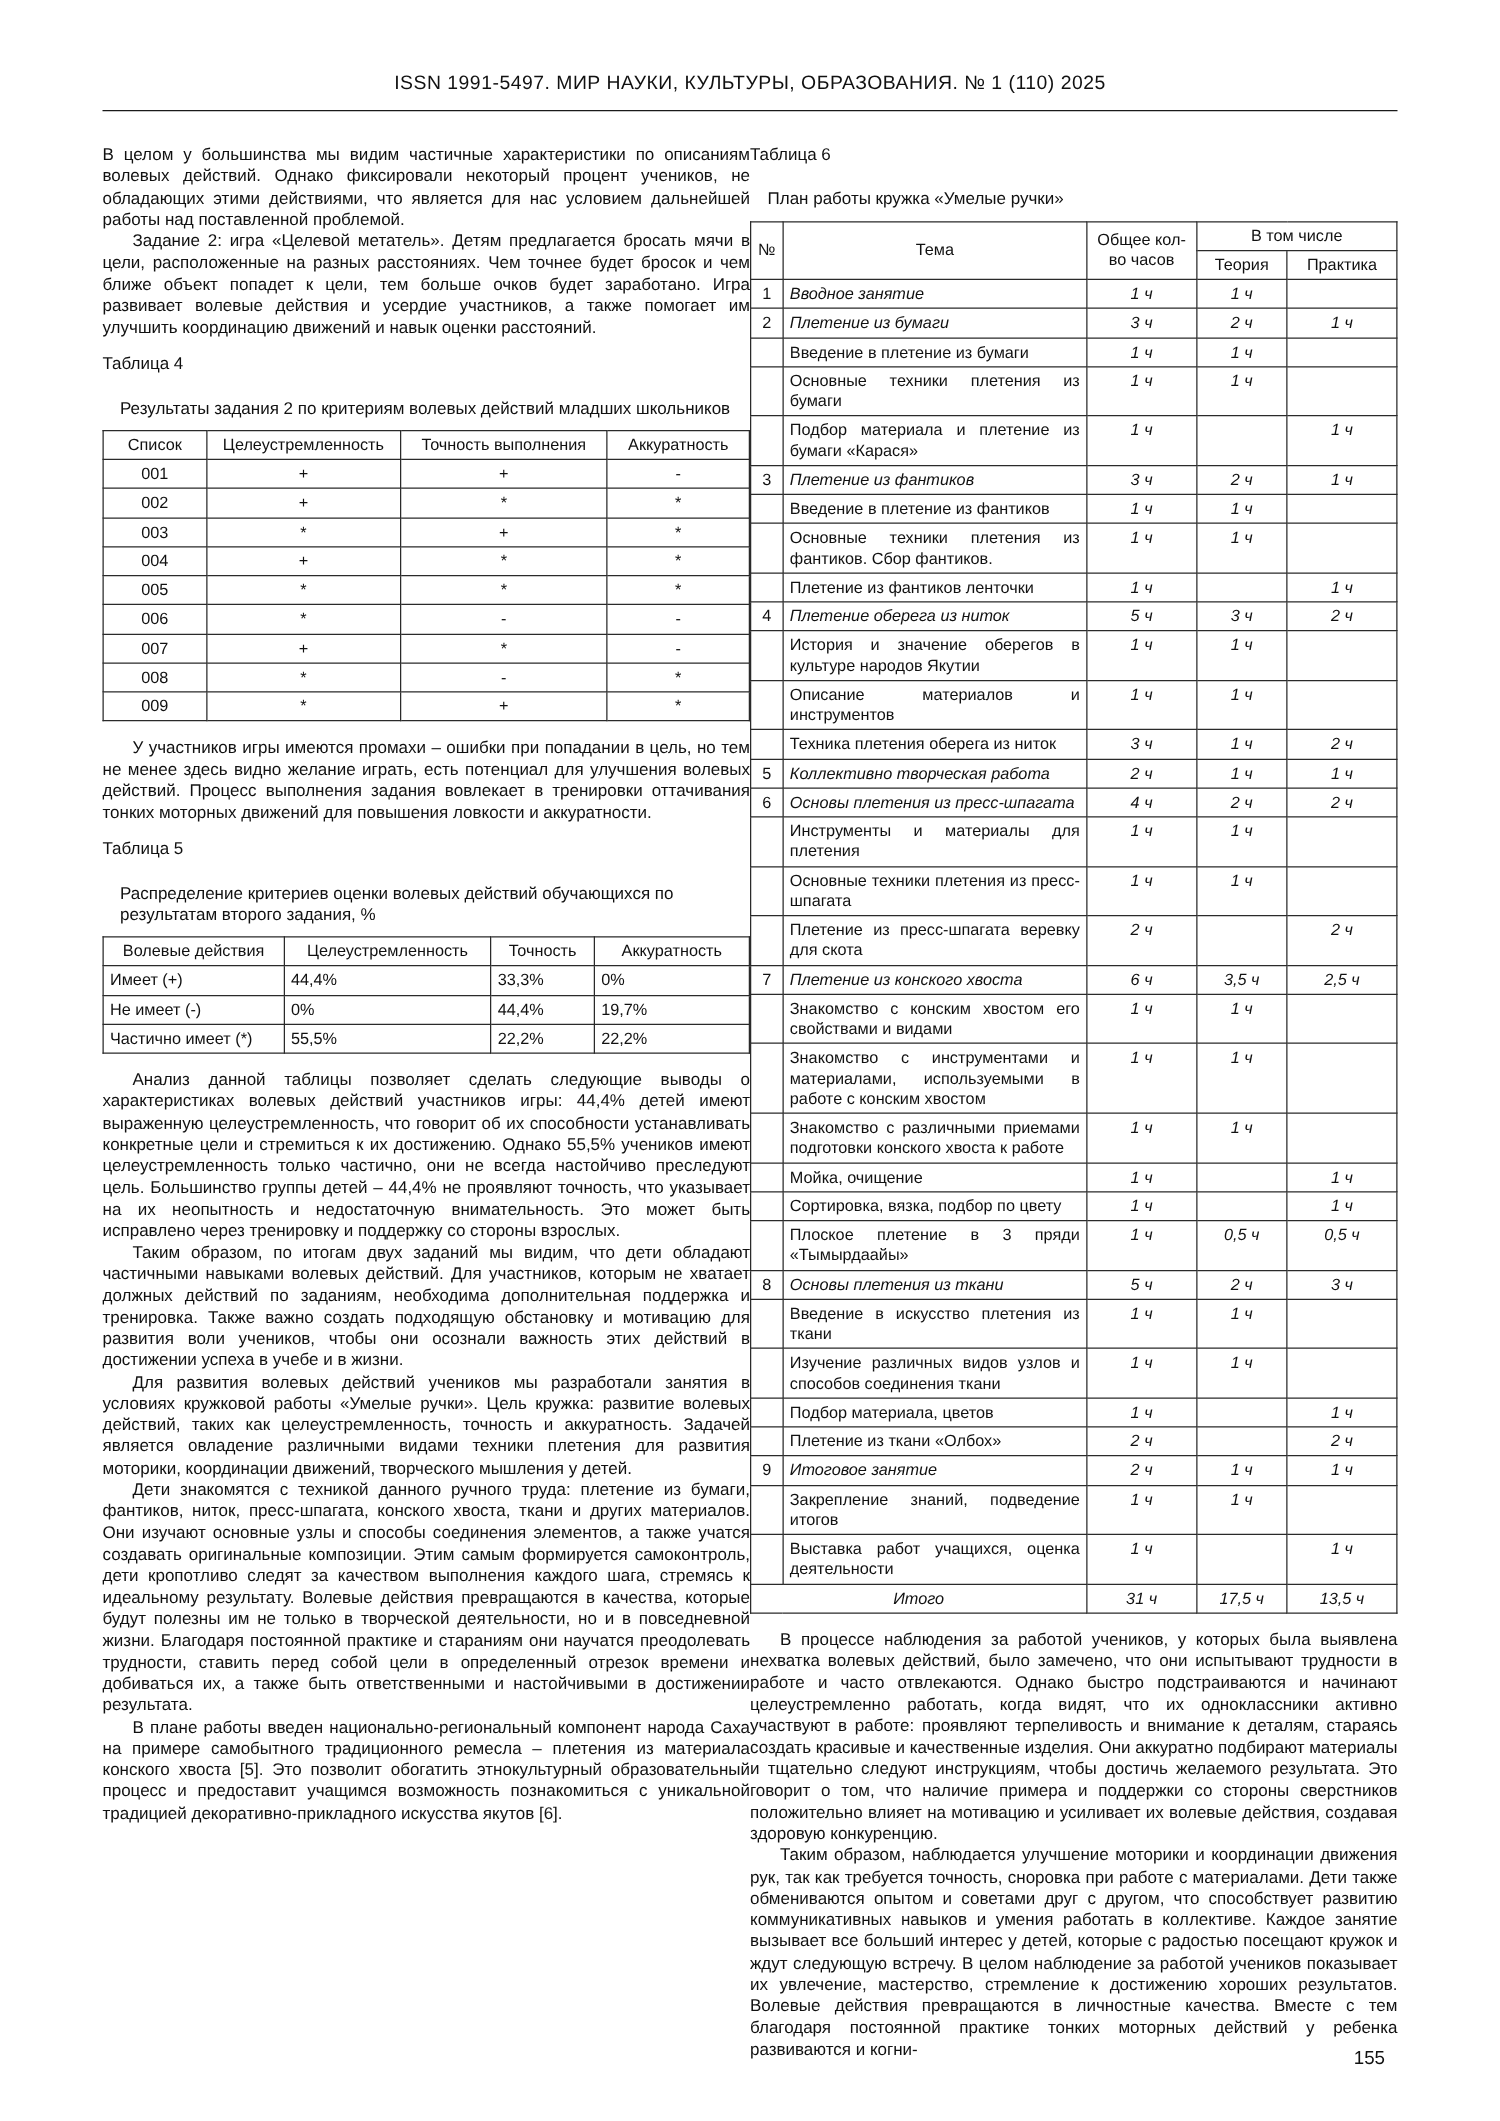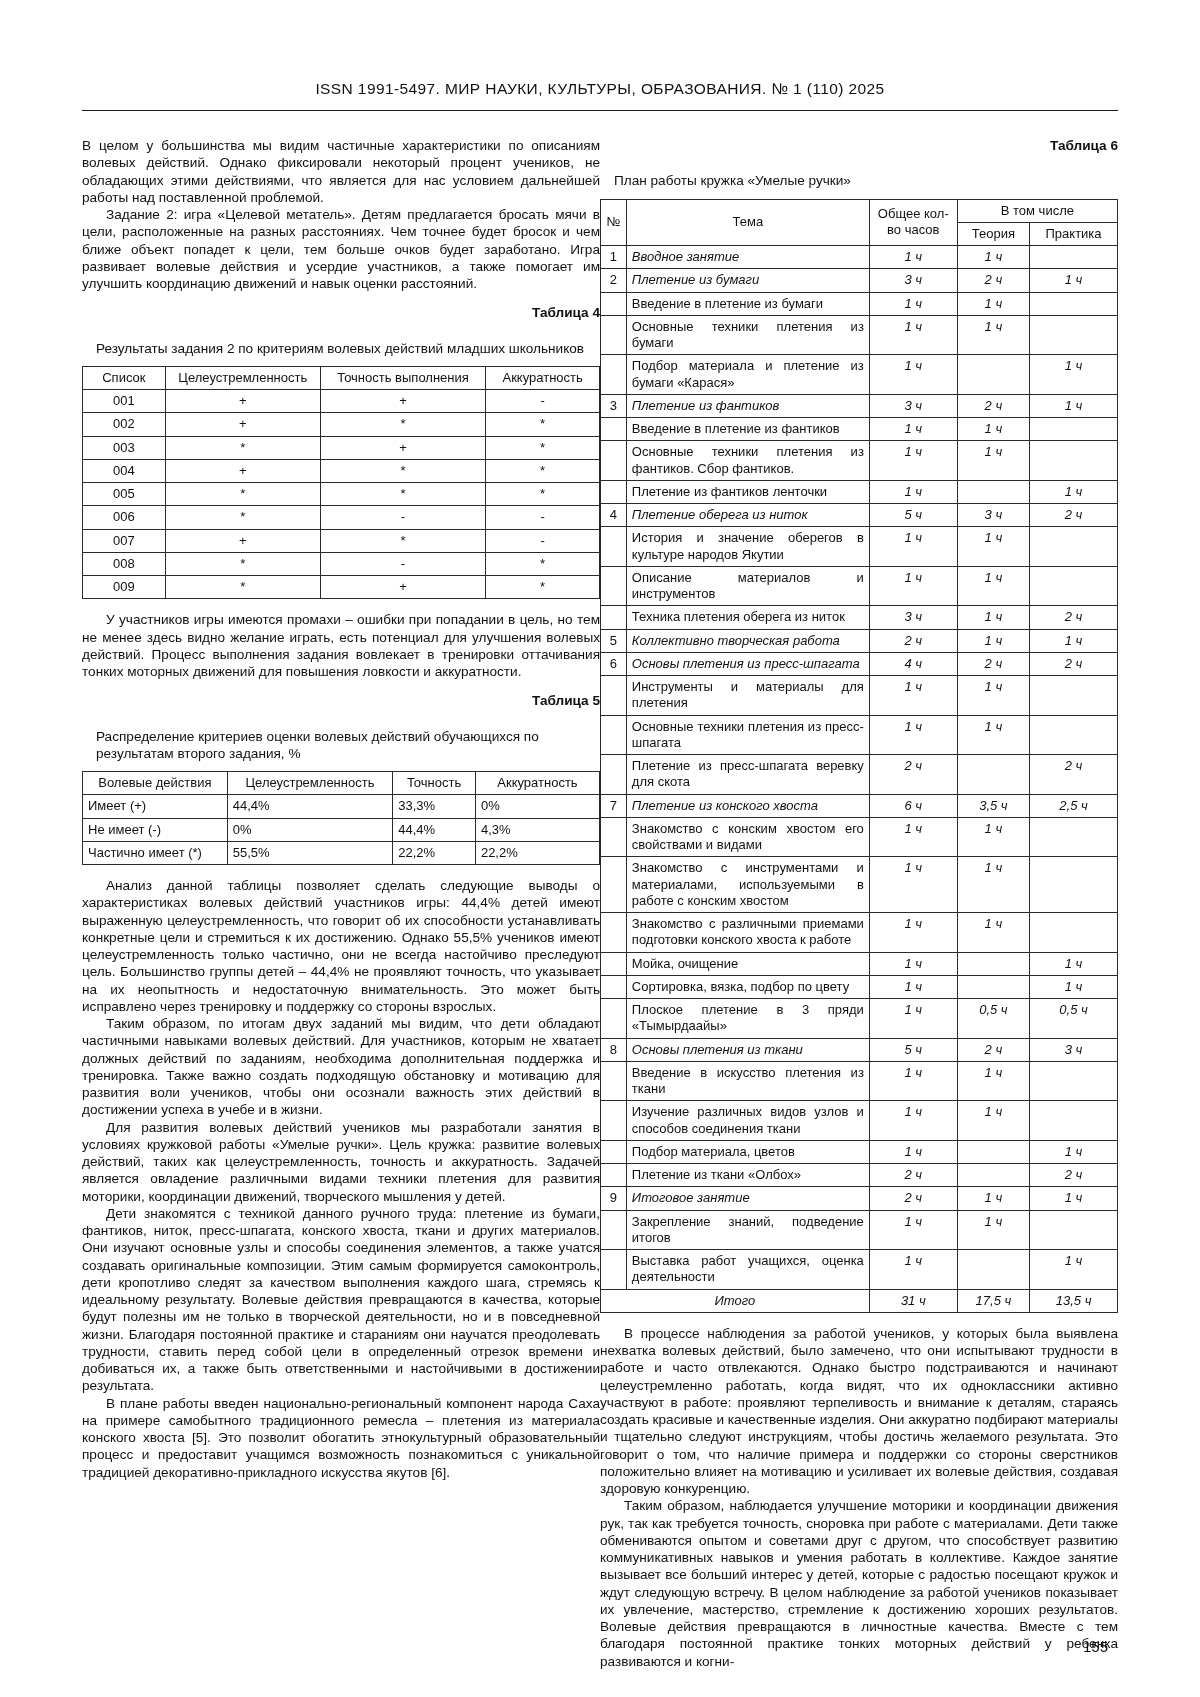--- a/index.html
+++ b/index.html
@@ -6,36 +6,36 @@
   .page {
     position: relative;
     width: 1200px;
     height: 1697px;
     margin: 0 auto;
     background: #ffffff;
     font-family: "Liberation Sans", sans-serif;
     color: #111;
     overflow: hidden;
     box-sizing: border-box;
-    padding: 80px 82px 0 82px;
+    padding: 58px 82px 0 82px;
   }
   .running-head {
     text-align: center;
     font-size: 15.5px;
     letter-spacing: 0.4px;
     padding-bottom: 12px;
     border-bottom: 1.5px solid #1a1a1a;
     margin-bottom: 26px;
   }
   .content { display: flex; }
   .col { flex: 1 1 0; min-width: 0; font-size: 13.6px; line-height: 1.27; text-align: justify; }
   p.para { margin: 0; text-indent: 24px; }
   p.para.noindent { text-indent: 0; }
 
-  .tbl-label { text-align: right; margin: 12px 0 4px 0; text-indent: 0; font-weight: bold; }
+  .tbl-label { text-align: left; margin: 12px 0 4px 0; text-indent: 0; }
   .tbl-label.first { margin-top: 0; }
   .tbl-title { text-align: left; margin: 18px 14px 9px 14px; text-indent: 0; }
 
   table.tbl {
     width: 100%;
     border-collapse: collapse;
     table-layout: fixed;
     font-size: 13px;
     line-height: 1.25;
     margin-bottom: 12px;
@@ -180,21 +180,21 @@
             <tr>
               <td>Имеет (+)</td>
               <td>44,4%</td>
               <td>33,3%</td>
               <td>0%</td>
             </tr>
             <tr>
               <td>Не имеет (-)</td>
               <td>0%</td>
               <td>44,4%</td>
-              <td>4,3%</td>
+              <td>19,7%</td>
             </tr>
             <tr>
               <td>Частично имеет (*)</td>
               <td>55,5%</td>
               <td>22,2%</td>
               <td>22,2%</td>
             </tr>
           </tbody>
       </table>
 

